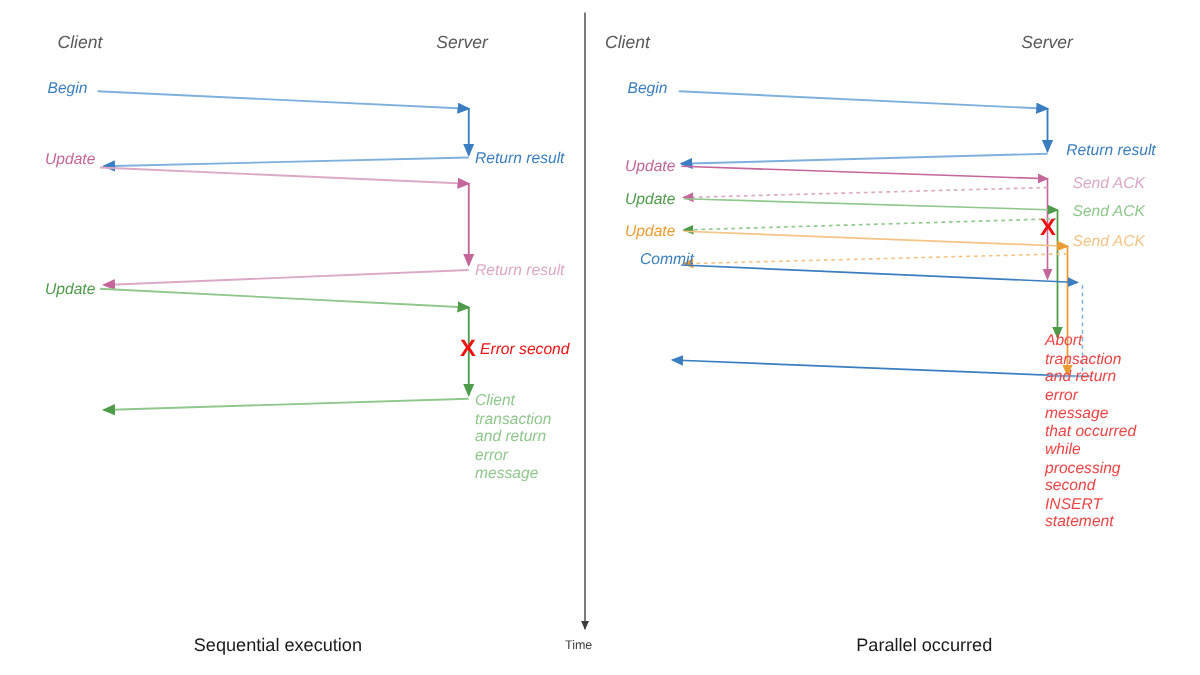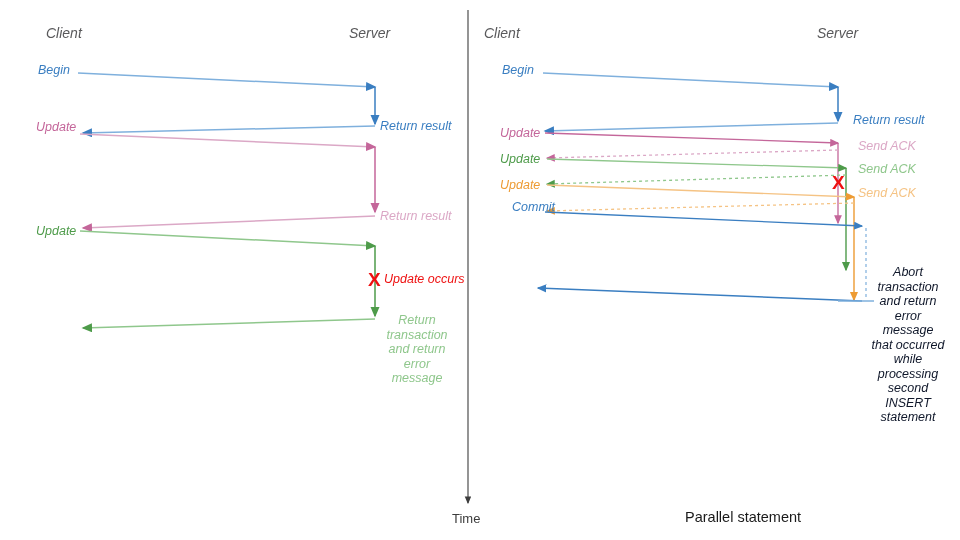--- a/index.html
+++ b/index.html
@@ -1,23 +1,23 @@
 <!DOCTYPE html>
 <html><head>
 <meta charset="utf-8">
 <style>
   html,body{margin:0;padding:0;background:#ffffff;}
   body{width:960px;height:540px;overflow:hidden;
        font-family:"Liberation Sans","DejaVu Sans",sans-serif;}
-  #stage{position:relative;width:960px;height:540px;background:#fff;text-align:center;}
+  #stage{position:relative;width:960px;height:540px;background:#fff;}
   svg.layer{position:absolute;left:0;top:0;width:960px;height:540px;}
   .lbl{position:absolute;white-space:nowrap;font-size:12.5px;line-height:14.5px;font-style:italic;}
   .hdr{position:absolute;font-style:italic;font-size:14px;color:#59595b;}
   .cap{position:absolute;font-size:14.5px;color:#1a1a1a;}
-  .axis-lbl{position:absolute;font-size:13px;color:#3d3d3d;}
+  .axis-lbl{position:absolute;font-size:10px;color:#3d3d3d;}
   .multi{white-space:normal;width:74px;}
   .xmark{position:absolute;font-weight:bold;font-size:19px;color:#ee1111;
          font-family:"Liberation Sans","DejaVu Sans",sans-serif;line-height:19px;}
 </style>
 </head>
 <body>
 
 <div id="stage">
 
   <svg class="layer" viewBox="0 0 960 540" xmlns="http://www.w3.org/2000/svg">
@@ -92,40 +92,41 @@
   <div class="hdr" style="left:349px;top:25px;">Server</div>
 
   <div class="lbl" style="left:38px;top:63px;color:#3a7ec1;">Begin</div>
   <div class="lbl" style="left:36px;top:120px;color:#c4669a;">Update</div>
   <div class="lbl" style="left:36px;top:224px;color:#4e9b4a;">Update</div>
 
   <div class="lbl" style="left:380px;top:119px;color:#3a7ec1;">Return result</div>
   <div class="lbl" style="left:380px;top:209px;color:#dba8c6;">Return result</div>
 
   <div class="xmark" style="left:368px;top:270px;">X</div>
-  <div class="lbl" style="left:384px;top:272px;color:#ee1111;">Update occurs</div>
+  <div class="lbl" style="left:384px;top:272px;color:#ee1111;">Error second</div>
 
-  <div class="lbl multi" style="left:380px;top:313px;color:#8fc78c;">Return transaction and return error message</div>
+  <div class="lbl multi" style="left:380px;top:313px;color:#8fc78c;">Client transaction and return error message</div>
 
+  <div class="cap" style="left:155px;top:509px;">Sequential execution</div>
 
   <div class="hdr" style="left:484px;top:25px;">Client</div>
   <div class="hdr" style="left:817px;top:25px;">Server</div>
 
   <div class="lbl" style="left:502px;top:63px;color:#3a7ec1;">Begin</div>
   <div class="lbl" style="left:500px;top:126px;color:#c4669a;">Update</div>
   <div class="lbl" style="left:500px;top:152px;color:#4e9b4a;">Update</div>
   <div class="lbl" style="left:500px;top:178px;color:#ed9b33;">Update</div>
   <div class="lbl" style="left:492px;top:200px;color:#3a7ec1;margin-left:20px;">Commit</div>
 
   <div class="lbl" style="left:853px;top:113px;color:#3a7ec1;">Return result</div>
   <div class="lbl" style="left:858px;top:139px;color:#dba8c6;">Send ACK</div>
   <div class="lbl" style="left:858px;top:162px;color:#8fc78c;">Send ACK</div>
   <div class="lbl" style="left:858px;top:186px;color:#f5c384;">Send ACK</div>
 
   <div class="xmark" style="left:832px;top:173px;">X</div>
 
-  <div class="lbl multi" style="left:871px;top:265px;color:#0f172a;">Abort transaction and return error message that occurred while processing second INSERT statement</div>
+  <div class="lbl multi" style="left:836px;top:265px;color:#ef4444;">Abort transaction and return error message that occurred while processing second INSERT statement</div>
 
-  <div class="cap" style="left:685px;top:509px;">Parallel statement</div>
+  <div class="cap" style="left:685px;top:509px;">Parallel occurred</div>
 
   <div class="axis-lbl" style="left:452px;top:511px;">Time</div>
 
 </div>
 
 </body></html>

